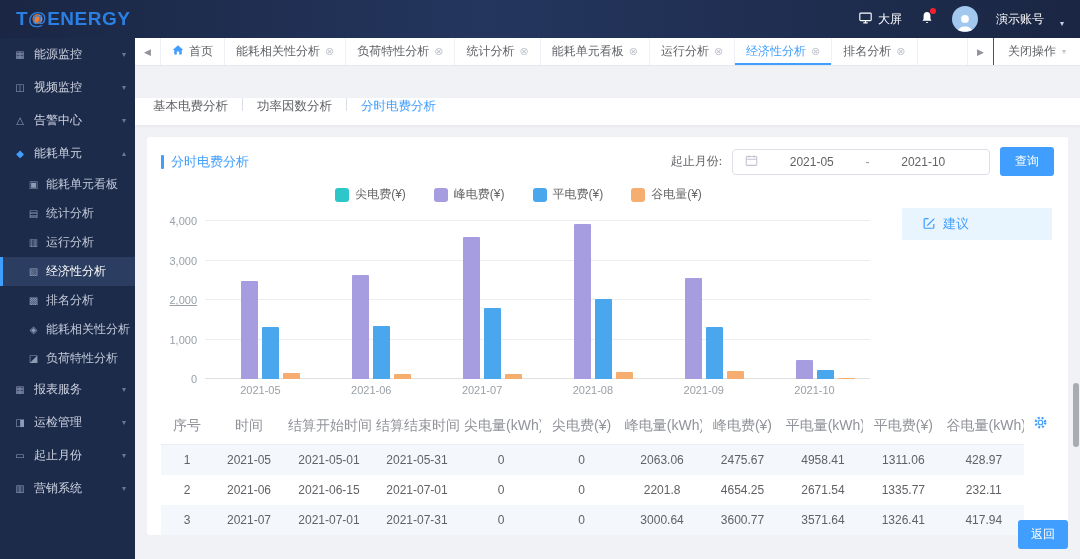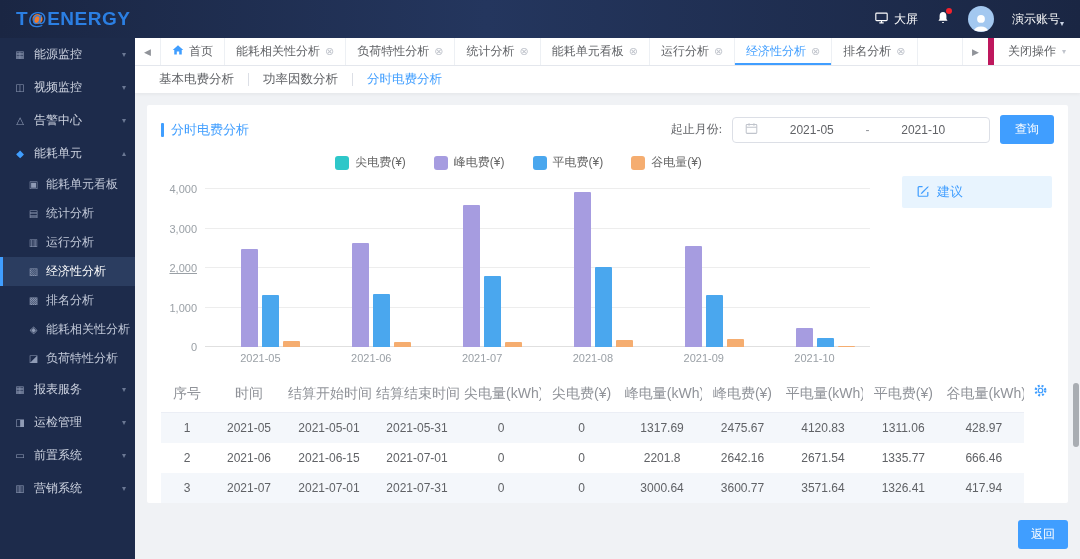--- a/index.html
+++ b/index.html
@@ -9,21 +9,21 @@
   
   .topbar { height:38px; background:linear-gradient(90deg,#1A2643 0%,#24365E 45%,#1A2643 100%);
             display:flex; align-items:center; justify-content:space-between; padding:0 16px; }
   .logo { font-size:19px; font-weight:800; letter-spacing:.5px; color:#2B7FE3; display:flex; align-items:center; }
   .logo .at { position:relative; background:radial-gradient(circle,#F07A2A 0 30%,transparent 38%); border-radius:50%; }
   .topbar-right { display:flex; align-items:center; gap:18px; color:#FFF; }
   .tb-item { display:flex; align-items:center; gap:5px; cursor:pointer; font-size:12px; }
   .bell-wrap { position:relative; cursor:pointer; }
   .bell-dot { position:absolute; top:-2px; right:-2px; width:6px; height:6px; background:#F5222D; border-radius:50%; }
   .avatar { width:26px; height:26px; border-radius:50%; background:#A3C8F0; overflow:hidden; display:flex; align-items:flex-end; justify-content:center; cursor:pointer; }
-  .acct { display:flex; align-items:flex-end; gap:0; cursor:pointer; }
+  .acct { display:flex; align-items:flex-end; gap:16px; cursor:pointer; }
   .chev-s { font-size:8px; color:#C8D2E4; }
 
   
   .layout { display:flex; height:521px; }
   .sidebar { width:135px; flex-shrink:0; background:#1D2B4B; overflow:hidden; }
   .sidebar-title { color:#FFF; font-weight:bold; font-size:13.5px; padding:20px 10px 14px 12px; letter-spacing:.5px; }
   .side-item { height:33px; display:flex; align-items:center; padding:0 9px 0 12px; cursor:pointer; color:#CDD3E0; white-space:nowrap; }
   .s-icon { width:16px; margin-right:6px; font-size:10px; color:#8F9BB5; flex-shrink:0; text-align:center; }
   .s-icon.blue { color:#409EFF; }
   .side-item .chev { margin-left:auto; font-size:8px; color:#6B7894; }
@@ -36,24 +36,24 @@
 
   
   .tabbar { height:28px; background:#FFF; border-bottom:1px solid #E4E7ED; display:flex; align-items:stretch; font-size:12px; }
   .tab-nav { width:26px; display:flex; align-items:center; justify-content:center; color:#909399; font-size:9px; cursor:pointer; border-right:1px solid #EDF0F4; }
   .tab-nav.right { border-right:none; border-left:1px solid #EDF0F4; }
   .tab { display:flex; align-items:center; gap:5px; padding:0 11px; border-right:1px solid #EDF0F4; cursor:pointer; position:relative; white-space:nowrap; color:#606266; }
   .tab.active { color:#409EFF; }
   .tab.active::after { content:""; position:absolute; left:0; right:0; bottom:0; height:2px; background:#409EFF; }
   .tab .close { font-size:11px; color:#C0C4CC; line-height:1; }
   .tab-spacer { flex:1; }
-  .close-ops { display:flex; align-items:center; gap:6px; padding:0 14px; border-left:6px solid #be185d; color:#606266; cursor:pointer; white-space:nowrap; }
-
-  
-  .subtabs { height:27px; background:#FFF; display:flex; align-items:center; padding-left:10px; box-shadow:0 2px 3px rgba(0,0,0,.04); position:relative; z-index:1; }
+  .close-ops { display:flex; align-items:center; gap:6px; padding:0 14px; border-left:1px solid #be185d; color:#606266; cursor:pointer; white-space:nowrap; }
+
+  
+  .subtabs { height:27px; background:#FFF; display:flex; align-items:flex-start; padding-left:4px; box-shadow:0 2px 3px rgba(0,0,0,.04); position:relative; z-index:1;margin-top:32px; }
   .subtab { padding:0 14px; cursor:pointer; color:#606266; font-size:12.5px; }
   .subtab.active { color:#409EFF; }
   .subtab-div { width:1px; height:13px; background:#DCDFE6; }
 
   
   .content { flex:1; padding:12px 12px 0; position:relative; }
   .card { background:#FFF; border-radius:2px; height:398px; overflow:hidden; position:relative; }
   .card-head { display:flex; align-items:center; justify-content:space-between; padding:10px 14px 2px; }
   .card-title { display:flex; align-items:center; gap:7px; color:#409EFF; font-size:13px; }
   .title-bar { width:3px; height:14px; background:#409EFF; border-radius:1px; }
@@ -73,21 +73,21 @@
   .gridline.zero { background:#E0E0E0; }
   .ytick { position:absolute; right:calc(100% + 8px); font-size:11px; color:#9AA0A6; white-space:nowrap; transform:translateY(50%); }
   .groups { position:absolute; left:0; right:0; top:0; bottom:0; display:flex; }
   .group { flex:1; display:flex; align-items:flex-end; justify-content:center; gap:4px; }
   .bar { width:17px; border-radius:1px 1px 0 0; }
   .xlabels { display:flex; margin:5px 14px 0 52px; }
   .xlabel { flex:1; text-align:center; font-size:11px; color:#9AA0A6; }
 
   
   .suggest { width:150px; flex-shrink:0; margin:30px 2px 0 18px; }
-  .suggest-head { background:#E8F4FE; color:#409EFF; display:flex; align-items:center; gap:7px; padding:7px 14px; font-size:13px; border-radius:2px; }
+  .suggest-head { background:#E8F4FE; color:#409EFF; display:flex; align-items:center; gap:7px; padding:7px 20px; font-size:13px; border-radius:2px; }
   .suggest-body { border:1px solid #E9EDF3; margin-top:12px; padding:28px 12px; color:#606266; line-height:1.95; font-size:12.5px; min-height:140px; }
 
   
   .table-wrap { margin:12px 14px 0; position:relative; }
   table { width:calc(100% - 30px); border-collapse:collapse; table-layout:fixed; }
   th { color:#909399; font-weight:normal; font-size:14px; padding:9px 3px; border-bottom:1px solid #EBEEF5; text-align:center; white-space:nowrap; overflow:hidden; }
   td { font-size:12px; color:#606266; padding:8px 3px; text-align:center; white-space:nowrap; overflow:hidden; }
   tr.stripe td { background:#F4F7FB; }
   .gear { position:absolute; right:6px; top:7px; cursor:pointer; line-height:0; }
 
@@ -190,21 +190,21 @@
           <span>报表服务</span>
           <span class="chev">▾</span>
         </div>
         <div class="side-item">
           <span class="s-icon">◨</span>
           <span>运检管理</span>
           <span class="chev">▾</span>
         </div>
         <div class="side-item">
           <span class="s-icon">▭</span>
-          <span>前置系统</span>
+          <span>起止月份</span>
           <span class="chev">▾</span>
         </div>
         <div class="side-item">
           <span class="s-icon">▥</span>
           <span>营销系统</span>
           <span class="chev">▾</span>
         </div>
       </div>
     <div class="side-hamburger"></div>
   </div>
@@ -413,38 +413,38 @@
                 </tr>
               </thead>
             <tbody>
                 <tr class="stripe">
                   <td>1</td>
                   <td>2021-05</td>
                   <td>2021-05-01</td>
                   <td>2021-05-31</td>
                   <td>0</td>
                   <td>0</td>
-                  <td>1317.69</td>
+                  <td>2063.06</td>
                   <td>2475.67</td>
-                  <td>4120.83</td>
+                  <td>4958.41</td>
                   <td>1311.06</td>
                   <td>428.97</td>
                 </tr>
                 <tr>
                   <td>2</td>
                   <td>2021-06</td>
                   <td>2021-06-15</td>
                   <td>2021-07-01</td>
                   <td>0</td>
                   <td>0</td>
                   <td>2201.8</td>
-                  <td>2642.16</td>
+                  <td>4654.25</td>
                   <td>2671.54</td>
                   <td>1335.77</td>
-                  <td>666.46</td>
+                  <td>232.11</td>
                 </tr>
                 <tr class="stripe">
                   <td>3</td>
                   <td>2021-07</td>
                   <td>2021-07-01</td>
                   <td>2021-07-31</td>
                   <td>0</td>
                   <td>0</td>
                   <td>3000.64</td>
                   <td>3600.77</td>

